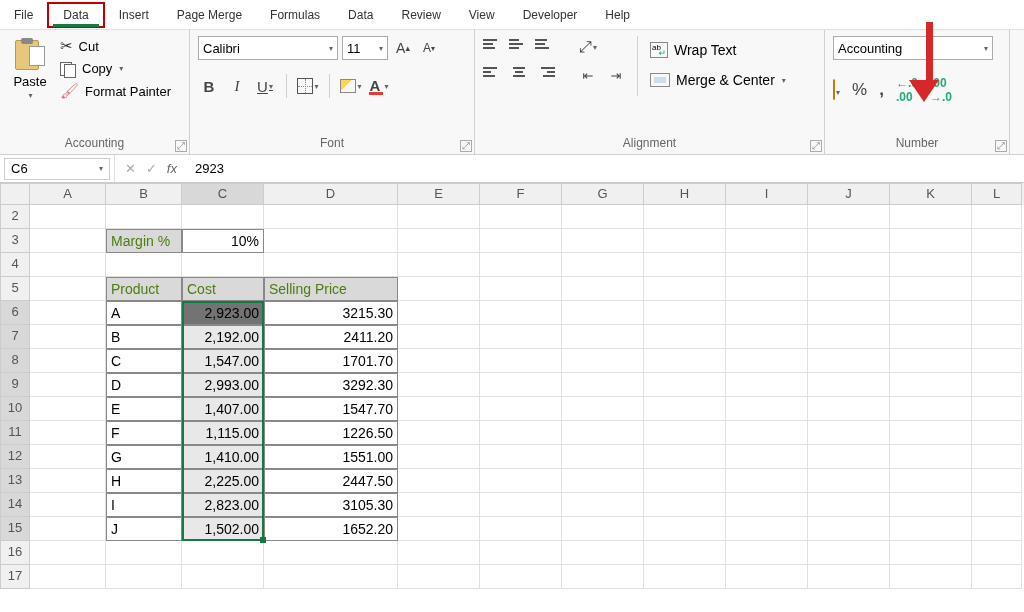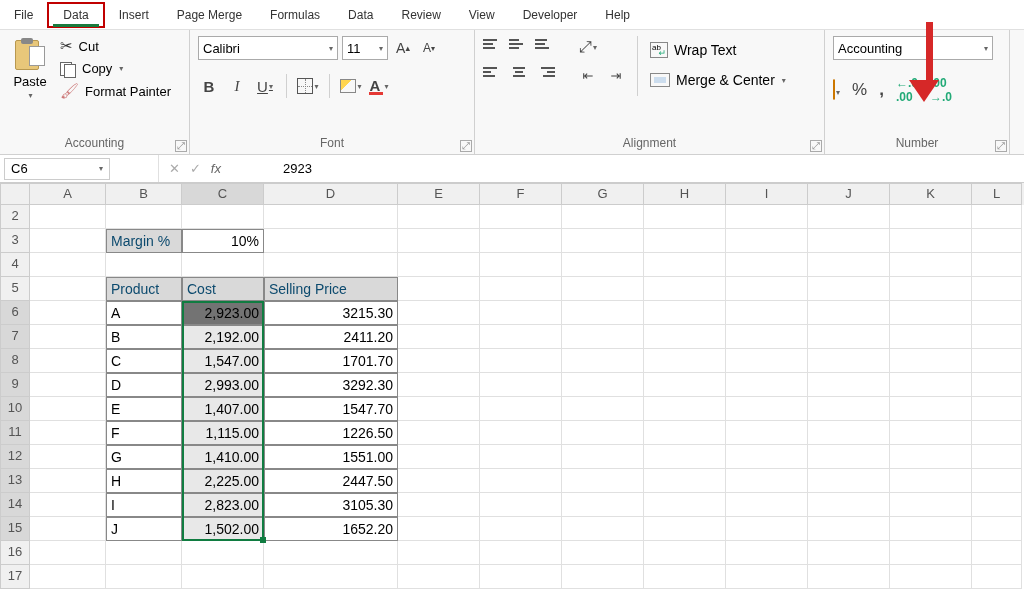--- a/index.html
+++ b/index.html
@@ -69,38 +69,38 @@
 .num-ic { font-size: 17px; color: #444; cursor: pointer; }
 .curr-ic { width: 20px; height: 16px; background: linear-gradient(#fc6, #fa3); border: 1px solid #c70; border-radius: 2px; position: relative; }
 .dec-ic { font-size: 12px; color: #2a7; font-weight: bold; }
 
 
 .red-arrow { position: absolute; left: 920px; top: 22px; pointer-events: none; z-index: 10; }
 .red-arrow-line { width: 7px; height: 58px; background: #d62828; margin: 0 auto; }
 .red-arrow-head { width: 0; height: 0; border-left: 15px solid transparent; border-right: 15px solid transparent; border-top: 22px solid #d62828; margin-left: -11px; }
 
 
-.fbar { display: flex; height: 28px; border-bottom: 1px solid #ccc; align-items: center; font-size: 13px; background: #fff; gap: 44px; }
+.fbar { display: flex; height: 28px; border-bottom: 1px solid #ccc; align-items: center; font-size: 13px; background: #fff; }
 .namebox { width: 106px; height: 22px; border: 1px solid #ccc; margin: 0 4px; padding: 0 6px; display: flex; align-items: center; justify-content: space-between; }
 .fbar-btns { display: flex; gap: 10px; padding: 0 10px; color: #aaa; align-items: center; border-left: 1px solid #e0e0e0; height: 100%; }
 .fx { font-style: italic; color: #666; }
 .fbar-input { flex: 1; padding: 0 8px; }
 
 
 .grid-container { position: relative; }
 .colheaders { display: flex; height: 22px; background: #f0f0f0; }
 .corner { width: 30px; border: 1px solid #ccc; background: #f0f0f0; }
 .colh { border: 1px solid #ccc; border-left: none; text-align: center; font-size: 13px; color: #555; line-height: 20px; background: #f0f0f0; }
 .rows { }
 .row-g { display: flex; height: 24px; }
 .rowh { width: 30px; border: 1px solid #ccc; border-top: none; text-align: center; font-size: 13px; color: #555; line-height: 22px; background: #f0f0f0; }
 .cell { border-right: 1px solid #e0e0e0; border-bottom: 1px solid #e0e0e0; font-size: 14px; padding: 0 4px; line-height: 22px; overflow: hidden; white-space: nowrap; }
 
 
-.hdr-cell { background: #d9d9d9; border: 1px solid #888 !important; font-size: 14px; color: #0c4a6e; }
+.hdr-cell { background: #d9d9d9; border: 1px solid #888 !important; font-size: 14px; color: #4d7c0f; }
 .data-border { border: 1px solid #888 !important; }
 .sel-col { background: #e8e8e8; }
 .sel-outline { position: absolute; border: 2px solid #107c41; pointer-events: none; }
 .sel-handle { position: absolute; width: 6px; height: 6px; background: #107c41; }
 .txt-r { text-align: right; }
 .txt-l { text-align: left; }
 
 
 .cA { width: 76px; } .cB { width: 76px; } .cC { width: 82px; } .cD { width: 134px; }
 .cE { width: 82px; } .cF { width: 82px; } .cG { width: 82px; } .cH { width: 82px; }

